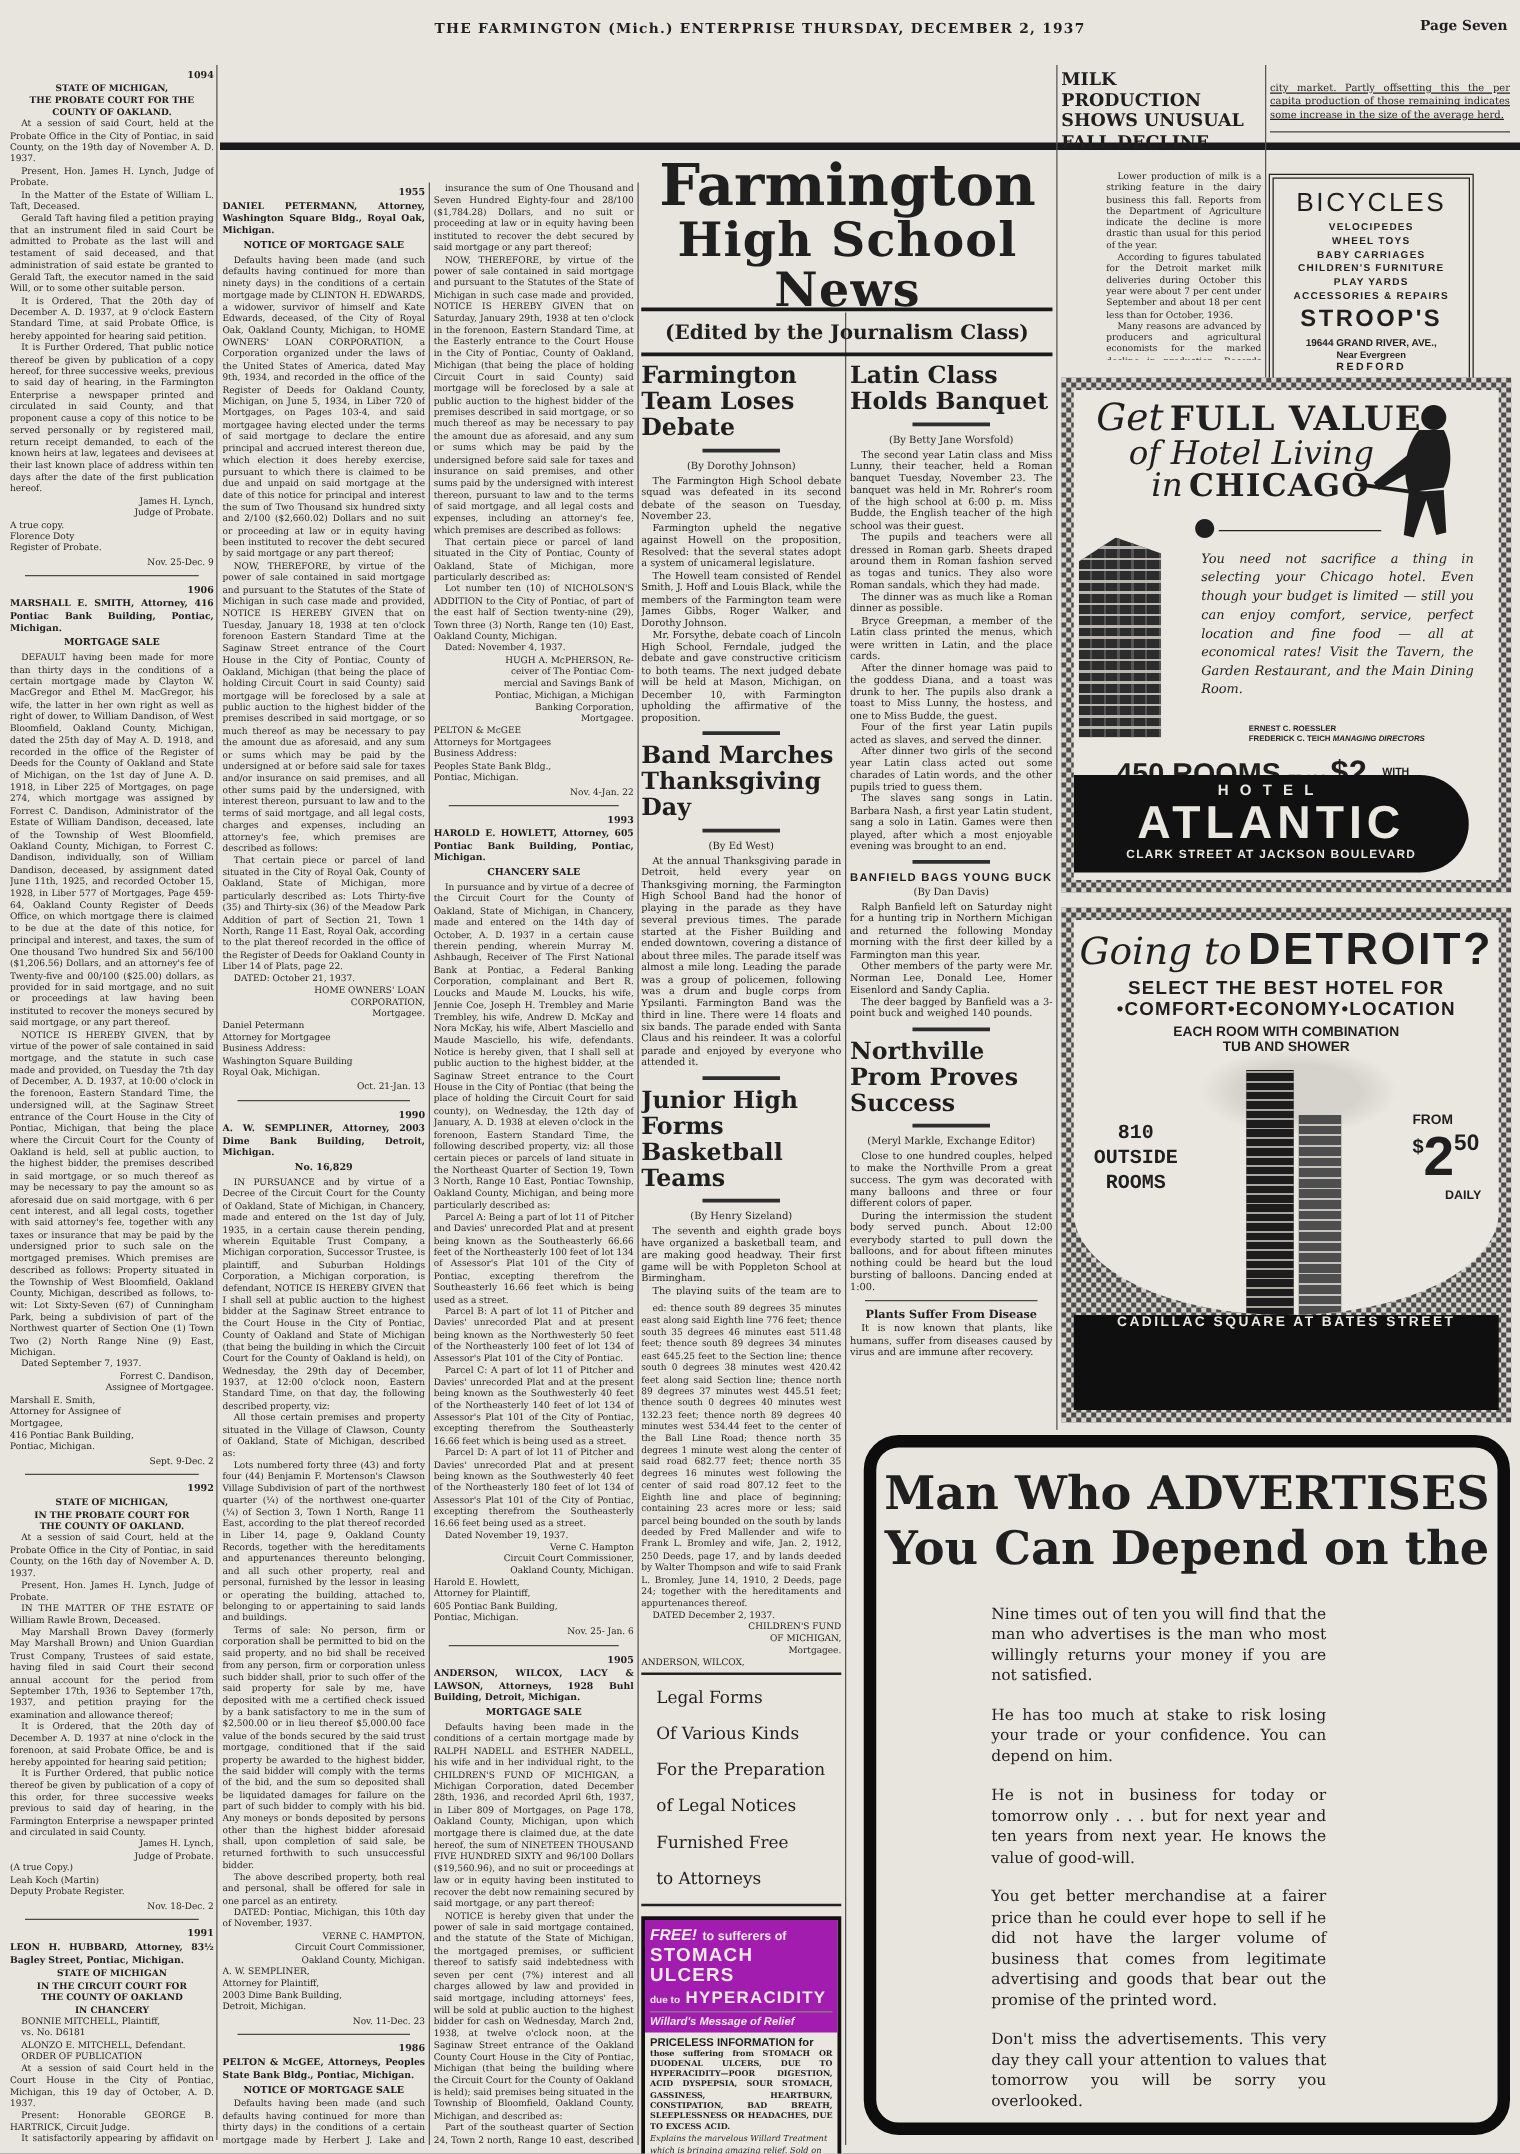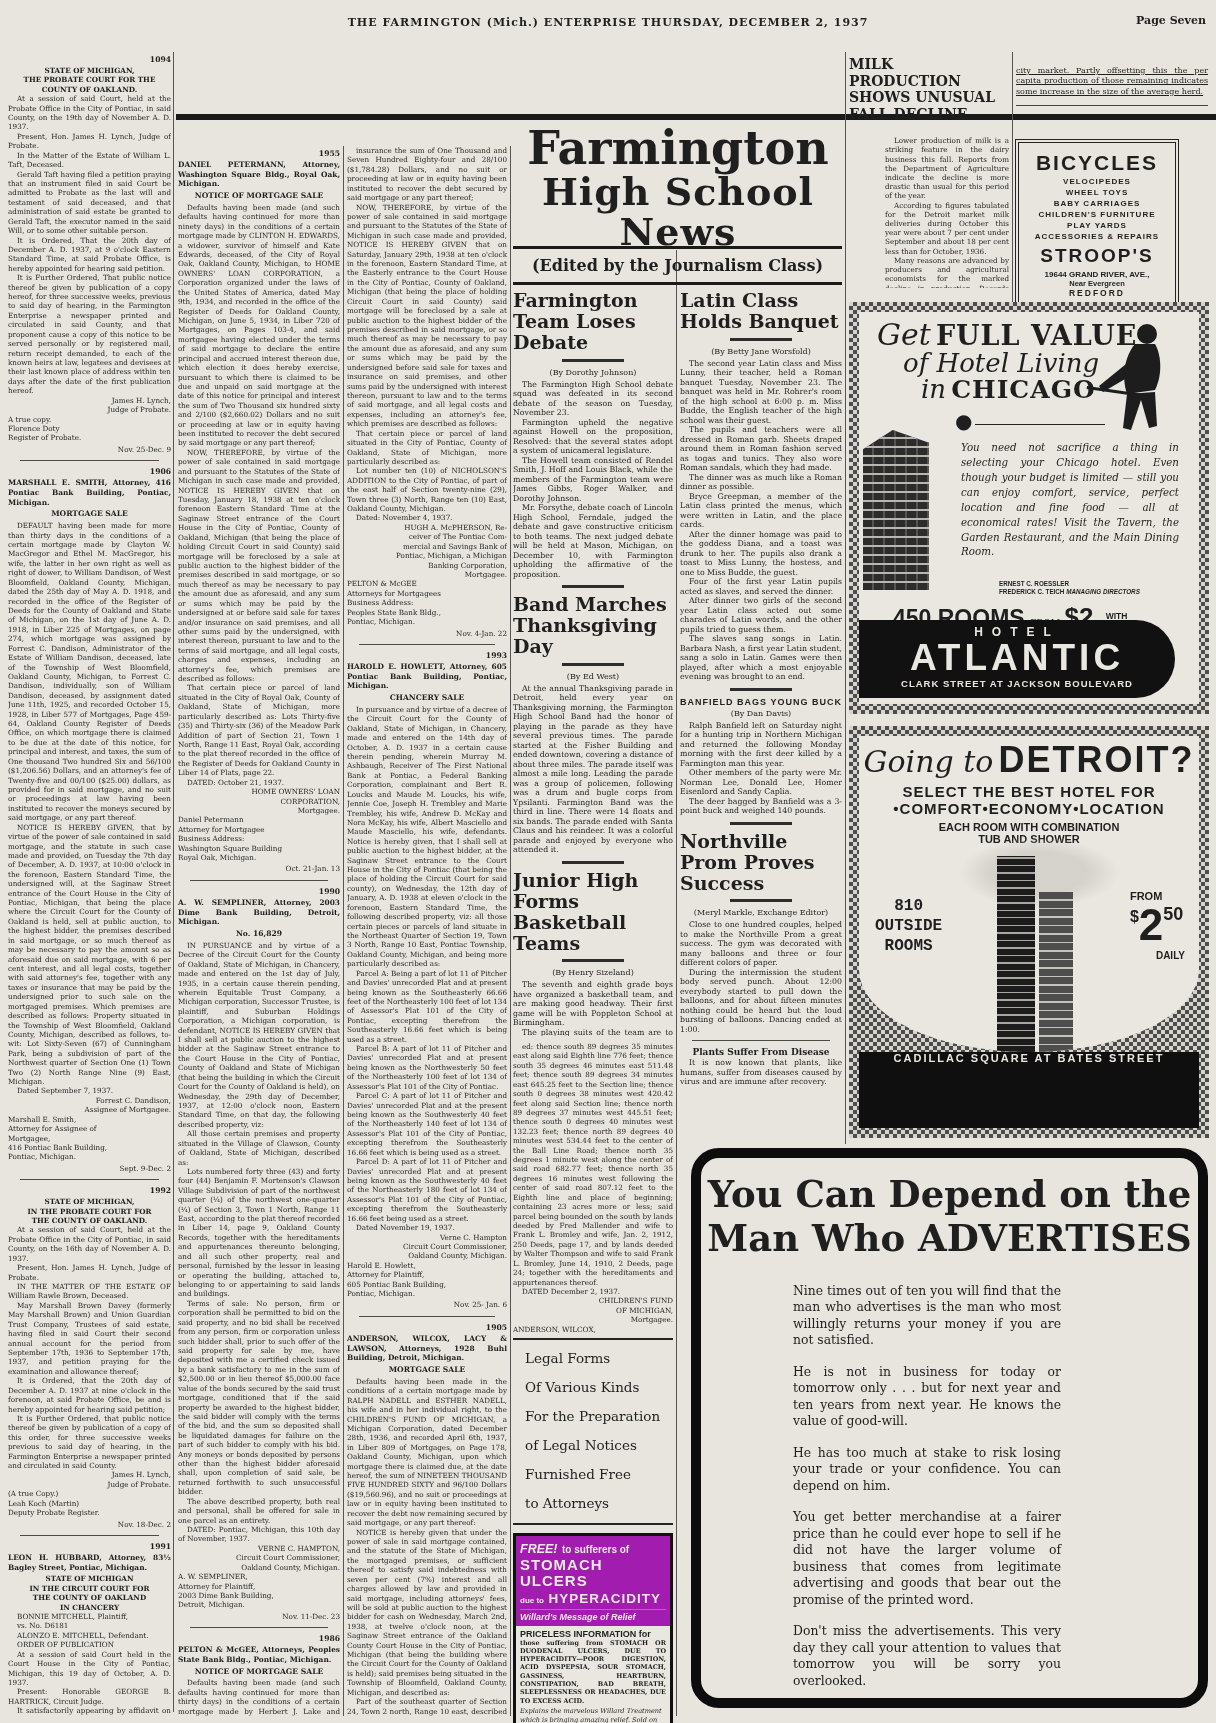--- a/index.html
+++ b/index.html
@@ -52,21 +52,21 @@
   
   .milk-head{font-weight:bold;font-size:14px;line-height:1.18;}
   .milk-body{font-size:7.2px;line-height:1.28;text-align:justify;margin-top:14px;margin-left:36px;}
   .milk-body p{margin:0;text-indent:9px;}
   .c7-text{font-size:8px;line-height:1.3;text-align:justify;}
   .c7-rule{border-top:1px solid #444;margin:8px 0;}
 
   
   .stroop{left:1018px;top:142px;width:152px;border:1px solid #222;outline:1px solid #222;outline-offset:2px;
           background:#e7e5de;text-align:center;font-family:"Liberation Sans",sans-serif;padding:8px 2px 7px;}
-  .stroop-title{font-size:21px;font-weight:bold;letter-spacing:2px;}
+  .stroop-title{font-size:21px;font-weight:normal;letter-spacing:2px;}
   .stroop-items p{margin:2px 0;font-size:8px;font-weight:bold;letter-spacing:1px;text-indent:0;}
   .stroop-name{font-size:19px;font-weight:bold;letter-spacing:2px;margin-top:4px;}
   .stroop-addr1{font-size:8px;font-weight:bold;margin-top:3px;}
   .stroop-addr2{font-size:7.5px;font-weight:bold;}
   .stroop-addr3{font-size:8.5px;font-weight:bold;letter-spacing:2px;}
 
   
   .checker{background:repeating-conic-gradient(#4c4c4c 0% 25%, #d6d4cd 0% 50%) 0 0/8px 8px;}
   .atlantic{left:849px;top:302px;width:360px;height:412px;padding:10px;box-sizing:border-box;}
   .atl-inner{position:relative;width:100%;height:100%;background:#e9e7e0;overflow:hidden;}
@@ -621,25 +621,25 @@
         <span class="bar-daily" style="margin-left:26px;">DAILY</span>
       </div>
     </div>
     <div class="barlum-banner">
       <div class="bar-addr">CADILLAC SQUARE AT BATES STREET</div>
     </div>
   </div>
 
   <div class="abs depend">
     <div class="dep-title">
+      <div>Man Who ADVERTISES</div>
       <div>You Can Depend on the</div>
-      <div>Man Who ADVERTISES</div>
     </div>
     <div class="dep-paras">
         <p>Nine times out of ten you will find that the man who advertises is the man who most willingly returns your money if you are not satisfied.</p>
+        <p>He has too much at stake to risk losing your trade or your confidence.  You can depend on him.</p>
         <p>He is not in business for today or tomorrow only . . . but for next year and ten years from next year.  He knows the value of good-will.</p>
-        <p>He has too much at stake to risk losing your trade or your confidence.  You can depend on him.</p>
         <p>You get better merchandise at a fairer price than he could ever hope to sell if he did not have the larger volume of business that comes from legitimate advertising and goods that bear out the promise of the printed word.</p>
         <p>Don't miss the advertisements.  This very day they call your attention to values that tomorrow you will be sorry you overlooked.</p>
       </div>
   </div>
 
 </div>
 
 </body></html>

